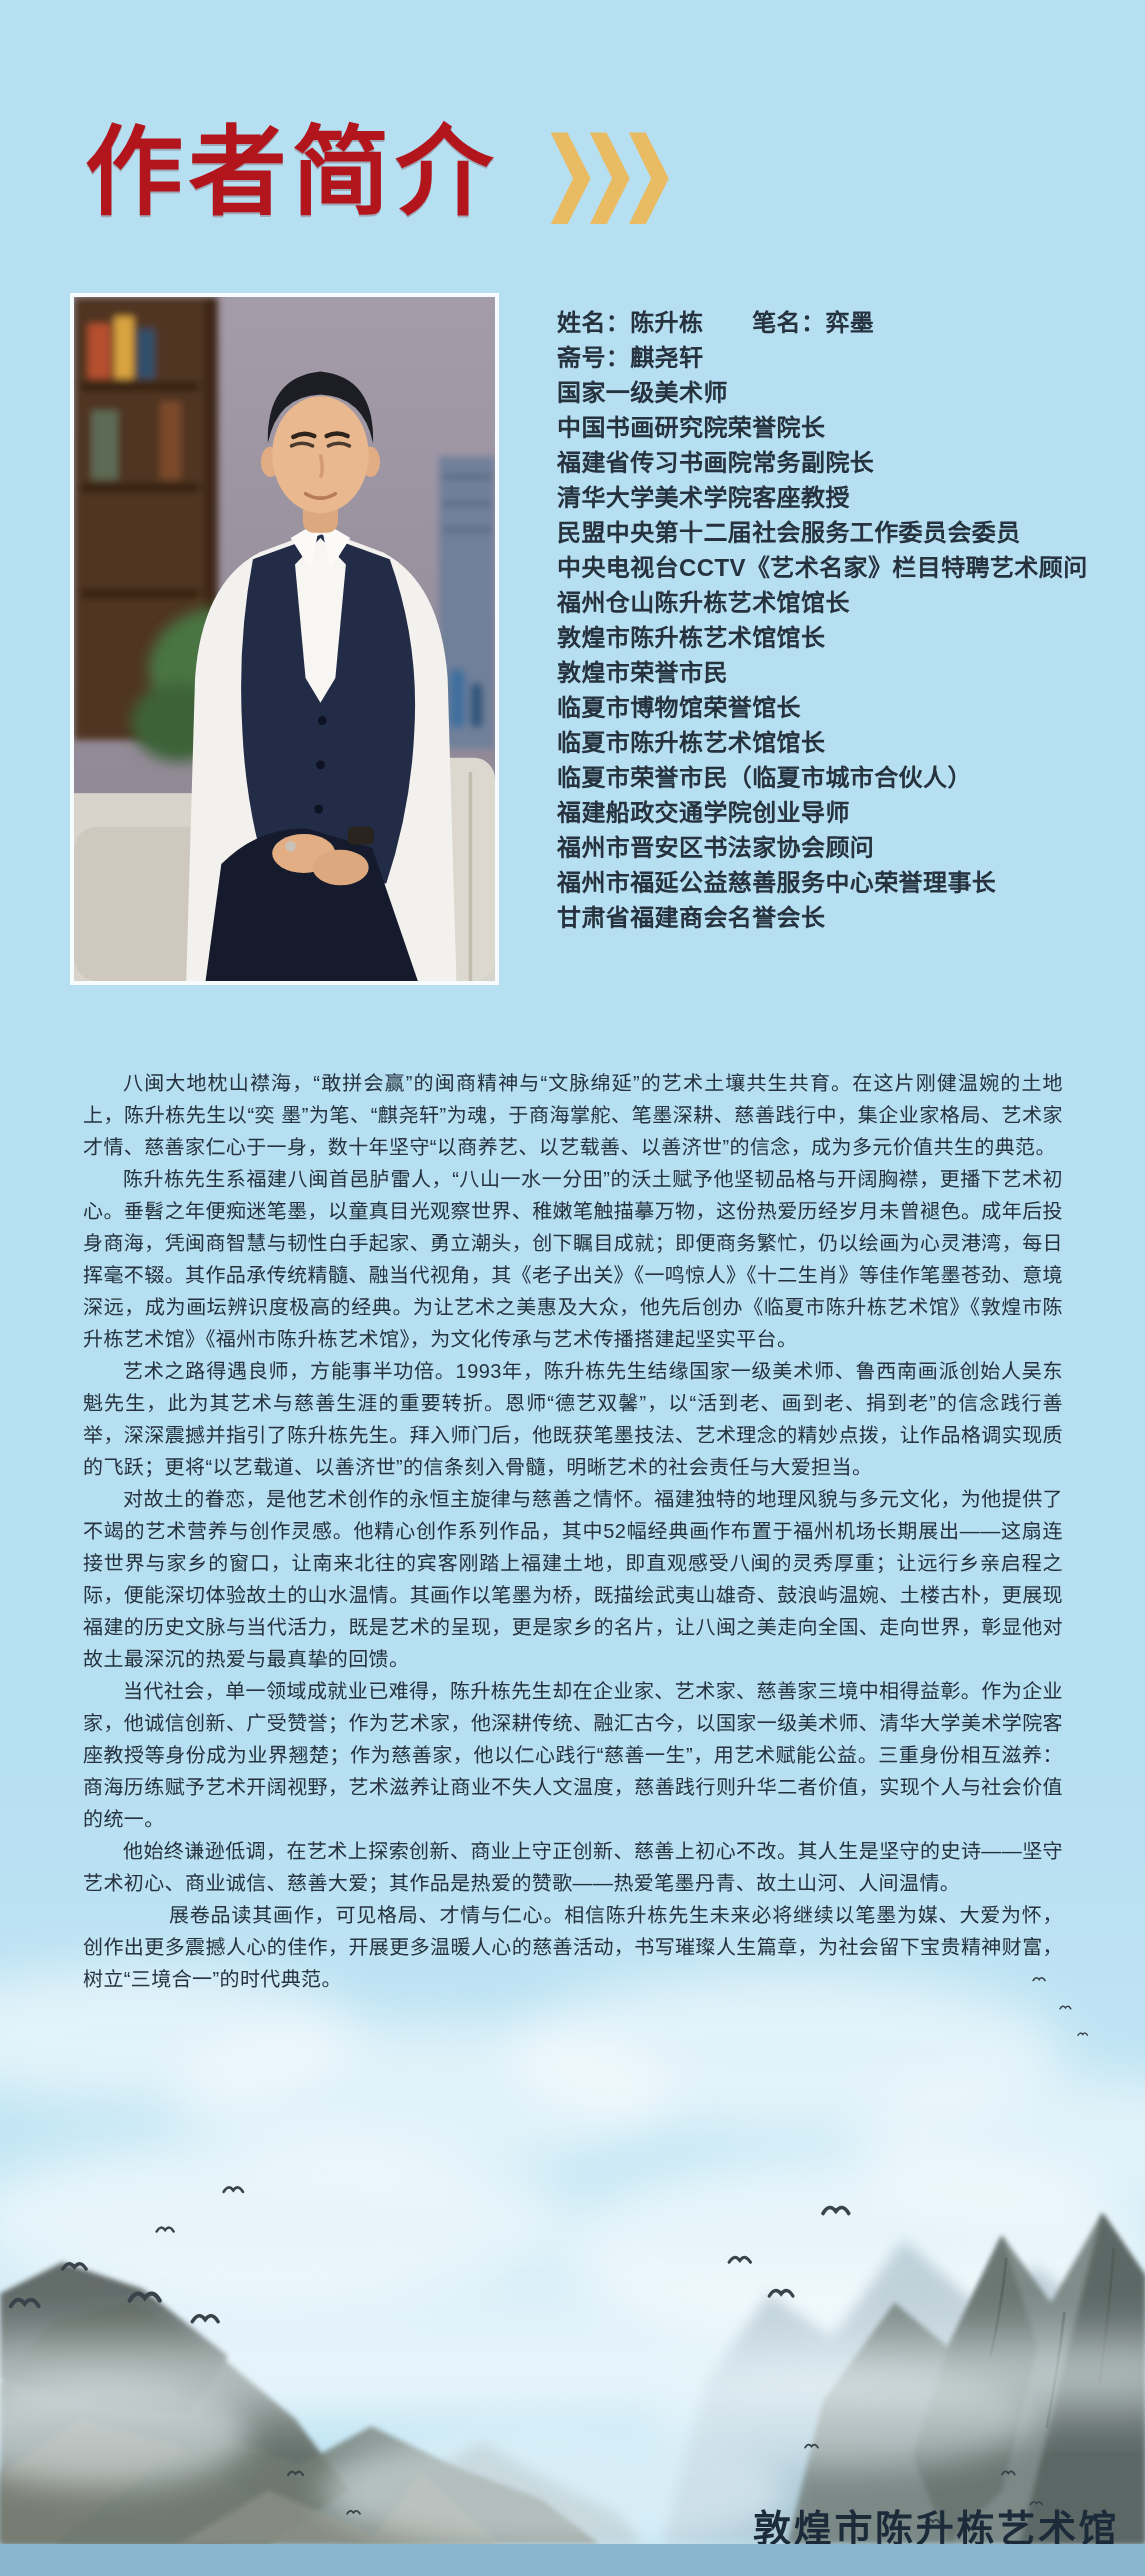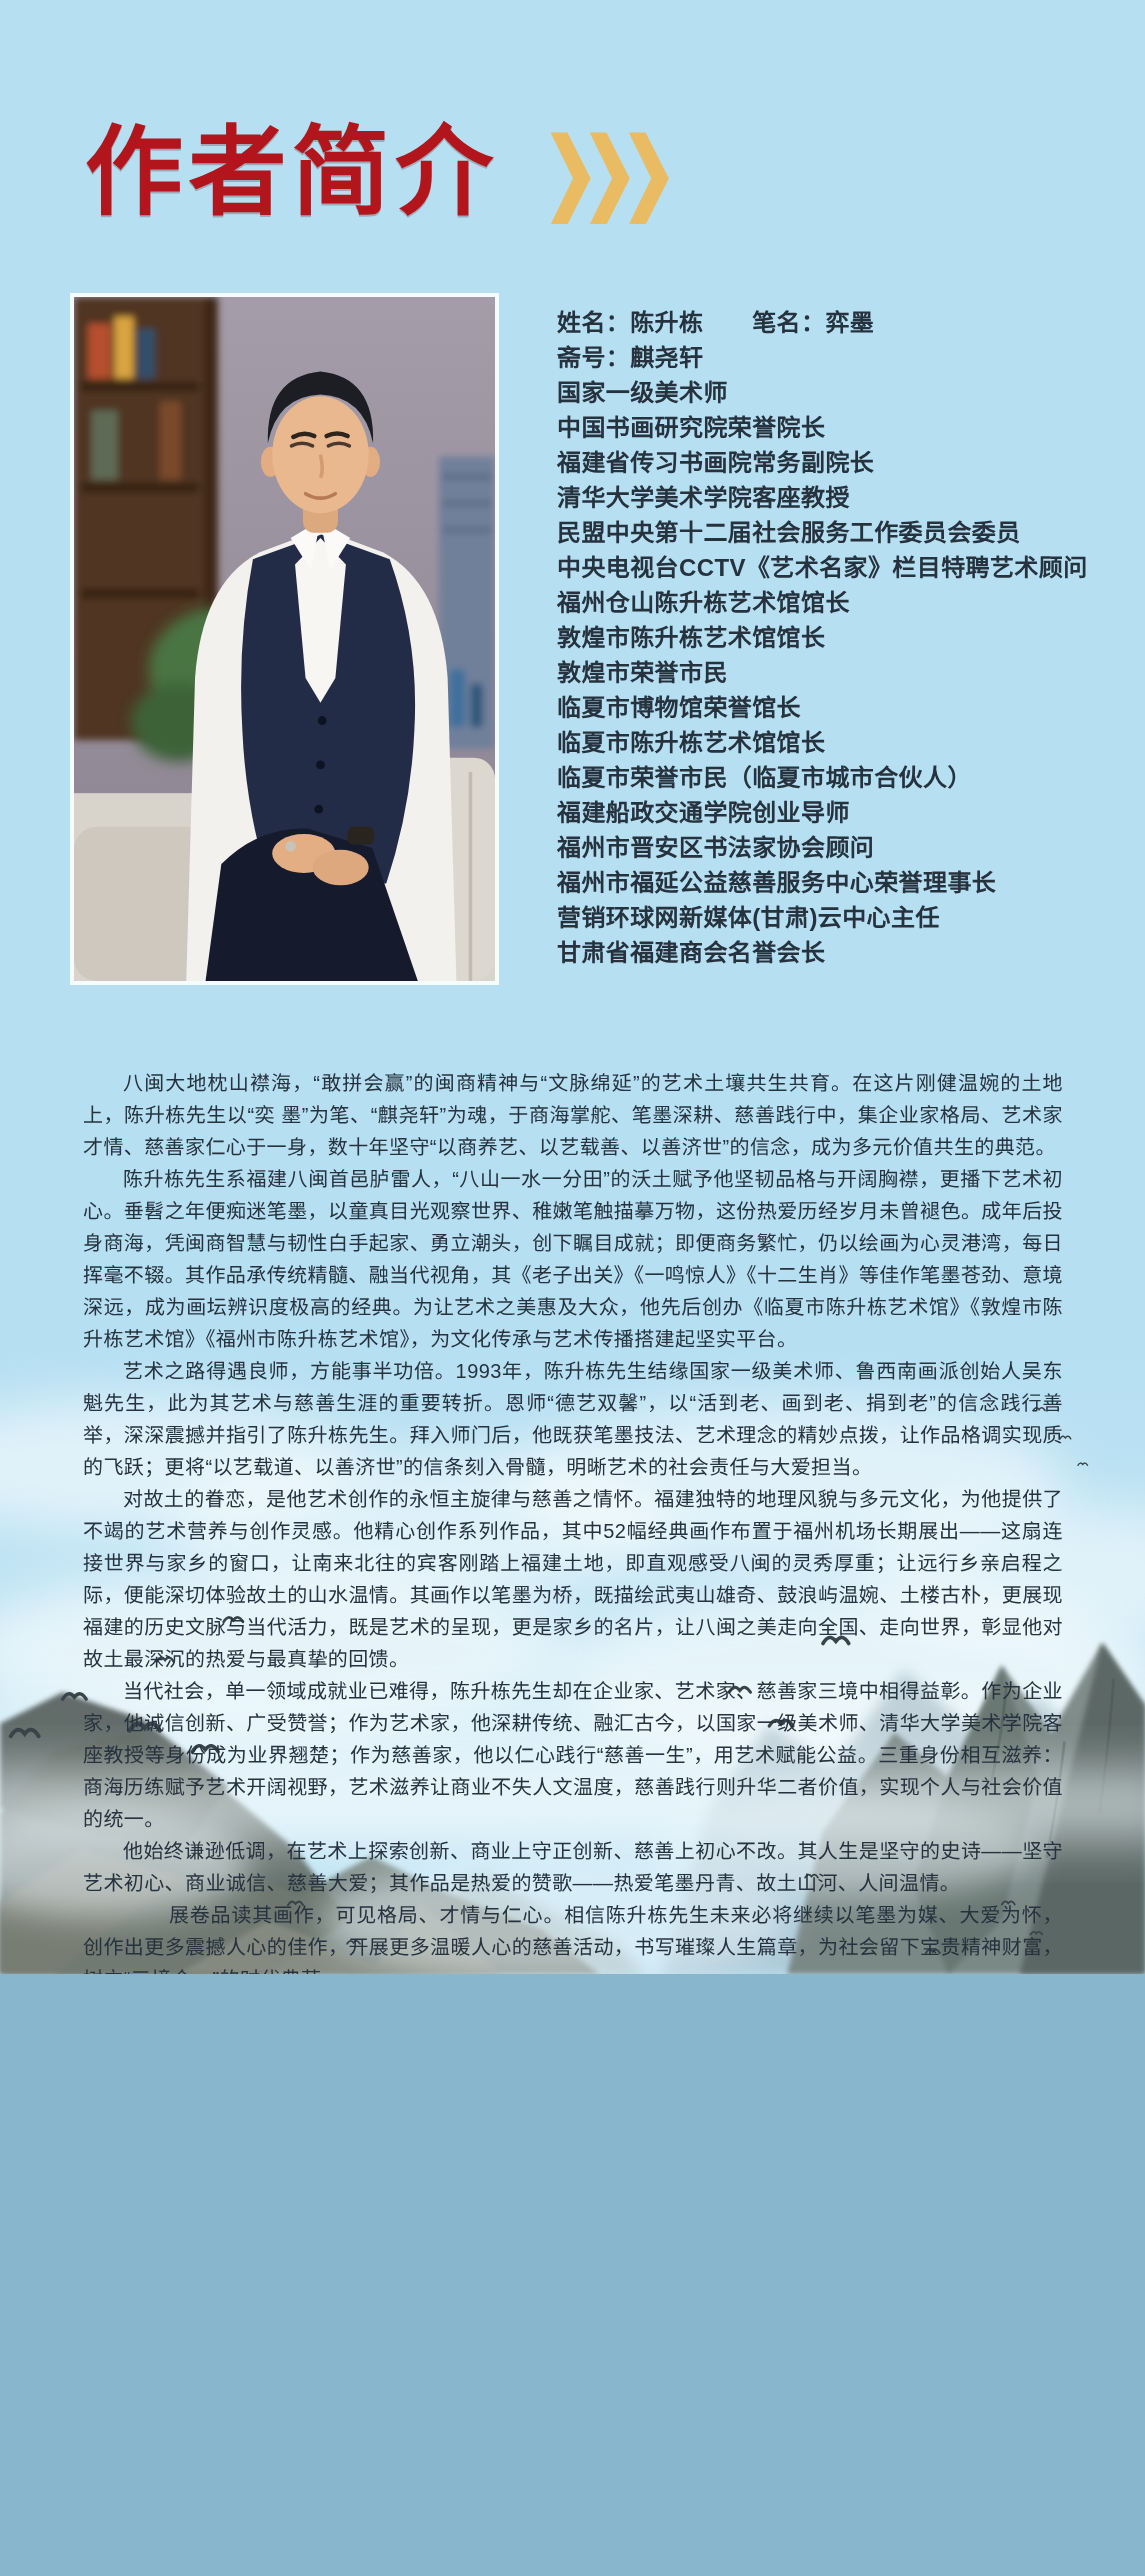--- a/index.html
+++ b/index.html
@@ -1,19 +1,19 @@
 <!DOCTYPE html>
 <html lang="zh-CN" style="font-size:14.3px"><head>
 <meta charset="utf-8">
 <title>作者简介</title>
 <style>
   html,body{margin:0;padding:0;}
   body{font-family:"Liberation Sans","DejaVu Sans",sans-serif;background:#87b6cd;}
   .page{
-    position:relative;width:1145px;height:1974px;margin:0 auto;overflow:hidden;
+    position:relative;width:1145px;height:2544px;margin:0 auto;overflow:hidden;
     background:linear-gradient(180deg,#b6dff2 0%,#b6dff2 68%,#c3e6f4 86%,#bfe3f3 100%);
   }
   
   .title-row{position:absolute;left:85px;top:106px;display:flex;align-items:center;z-index:3;}
   .page-title{
     margin:0;font-size:98px;line-height:1.35;font-weight:900;letter-spacing:5.4px;
     color:#b2161c;text-shadow:0 1.8px 0 rgba(90,10,12,.25);
   }
   .chevrons{display:flex;margin-left:52px;margin-top:12.5px;}
   .chev{
@@ -230,21 +230,20 @@
     <li>中央电视台CCTV《艺术名家》栏目特聘艺术顾问</li>
     <li>福州仓山陈升栋艺术馆馆长</li>
     <li>敦煌市陈升栋艺术馆馆长</li>
     <li>敦煌市荣誉市民</li>
     <li>临夏市博物馆荣誉馆长</li>
     <li>临夏市陈升栋艺术馆馆长</li>
     <li>临夏市荣誉市民（临夏市城市合伙人）</li>
     <li>福建船政交通学院创业导师</li>
     <li>福州市晋安区书法家协会顾问</li>
     <li>福州市福延公益慈善服务中心荣誉理事长</li>
-    <li>营销环球网新媒体(甘肃)云中心主任</li>
     <li>甘肃省福建商会名誉会长</li>
   </ul>
 
   <section class="bio">
     <p>八闽大地枕山襟海，“敢拼会赢”的闽商精神与“文脉绵延”的艺术土壤共生共育。在这片刚健温婉的土地上，陈升栋先生以“奕 墨”为笔、“麒尧轩”为魂，于商海掌舵、笔墨深耕、慈善践行中，集企业家格局、艺术家才情、慈善家仁心于一身，数十年坚守“以商养艺、以艺载善、以善济世”的信念，成为多元价值共生的典范。</p>
     <p>陈升栋先生系福建八闽首邑胪雷人，“八山一水一分田”的沃土赋予他坚韧品格与开阔胸襟，更播下艺术初心。垂髫之年便痴迷笔墨，以童真目光观察世界、稚嫩笔触描摹万物，这份热爱历经岁月未曾褪色。成年后投身商海，凭闽商智慧与韧性白手起家、勇立潮头，创下瞩目成就；即便商务繁忙，仍以绘画为心灵港湾，每日挥毫不辍。其作品承传统精髓、融当代视角，其《老子出关》《一鸣惊人》《十二生肖》等佳作笔墨苍劲、意境深远，成为画坛辨识度极高的经典。为让艺术之美惠及大众，他先后创办《临夏市陈升栋艺术馆》《敦煌市陈升栋艺术馆》《福州市陈升栋艺术馆》，为文化传承与艺术传播搭建起坚实平台。</p>
     <p>艺术之路得遇良师，方能事半功倍。1993年，陈升栋先生结缘国家一级美术师、鲁西南画派创始人吴东魁先生，此为其艺术与慈善生涯的重要转折。恩师“德艺双馨”，以“活到老、画到老、捐到老”的信念践行善举，深深震撼并指引了陈升栋先生。拜入师门后，他既获笔墨技法、艺术理念的精妙点拨，让作品格调实现质的飞跃；更将“以艺载道、以善济世”的信条刻入骨髓，明晰艺术的社会责任与大爱担当。</p>
     <p>对故土的眷恋，是他艺术创作的永恒主旋律与慈善之情怀。福建独特的地理风貌与多元文化，为他提供了不竭的艺术营养与创作灵感。他精心创作系列作品，其中52幅经典画作布置于福州机场长期展出——这扇连接世界与家乡的窗口，让南来北往的宾客刚踏上福建土地，即直观感受八闽的灵秀厚重；让远行乡亲启程之际，便能深切体验故土的山水温情。其画作以笔墨为桥，既描绘武夷山雄奇、鼓浪屿温婉、土楼古朴，更展现福建的历史文脉与当代活力，既是艺术的呈现，更是家乡的名片，让八闽之美走向全国、走向世界，彰显他对故土最深沉的热爱与最真挚的回馈。</p>
     <p>当代社会，单一领域成就业已难得，陈升栋先生却在企业家、艺术家、慈善家三境中相得益彰。作为企业家，他诚信创新、广受赞誉；作为艺术家，他深耕传统、融汇古今，以国家一级美术师、清华大学美术学院客座教授等身份成为业界翘楚；作为慈善家，他以仁心践行“慈善一生”，用艺术赋能公益。三重身份相互滋养：商海历练赋予艺术开阔视野，艺术滋养让商业不失人文温度，慈善践行则升华二者价值，实现个人与社会价值的统一。</p>
     <p>他始终谦逊低调，在艺术上探索创新、商业上守正创新、慈善上初心不改。其人生是坚守的史诗——坚守艺术初心、商业诚信、慈善大爱；其作品是热爱的赞歌——热爱笔墨丹青、故土山河、人间温情。</p>

